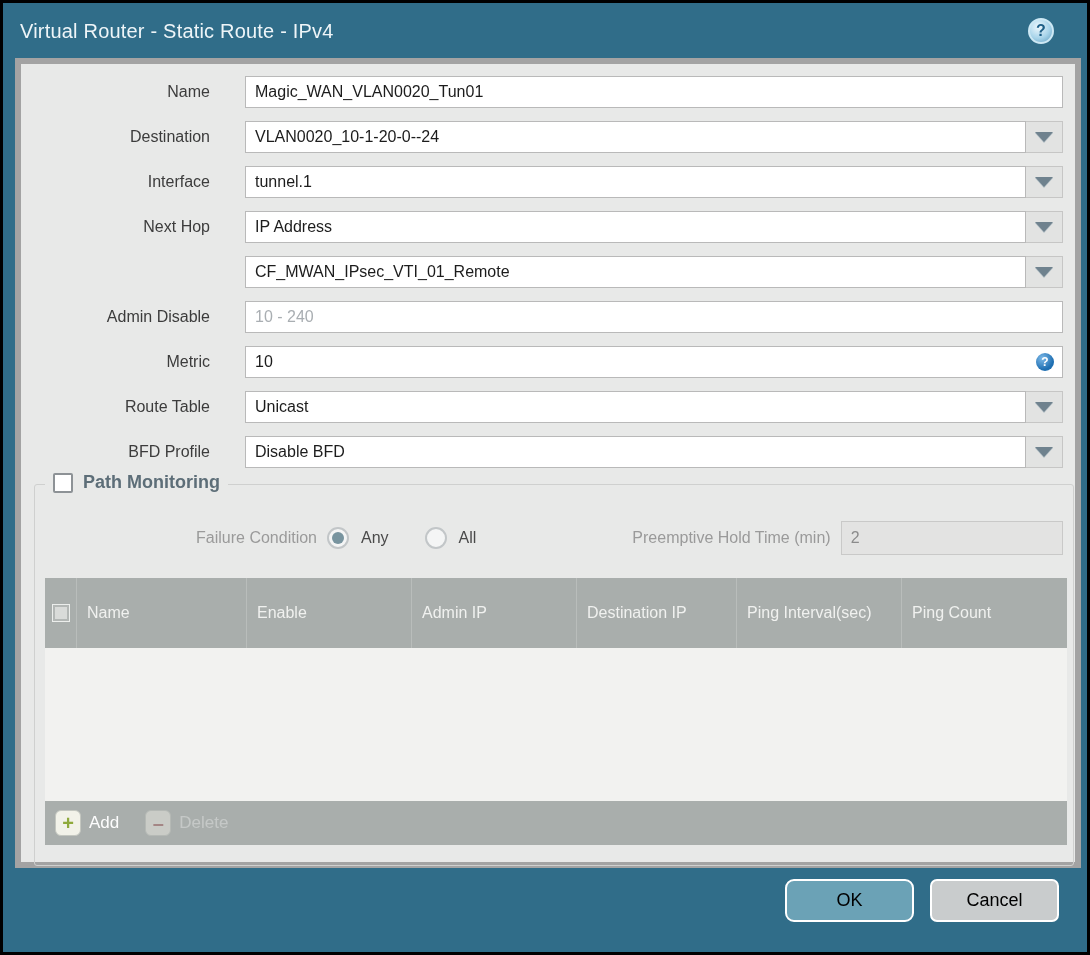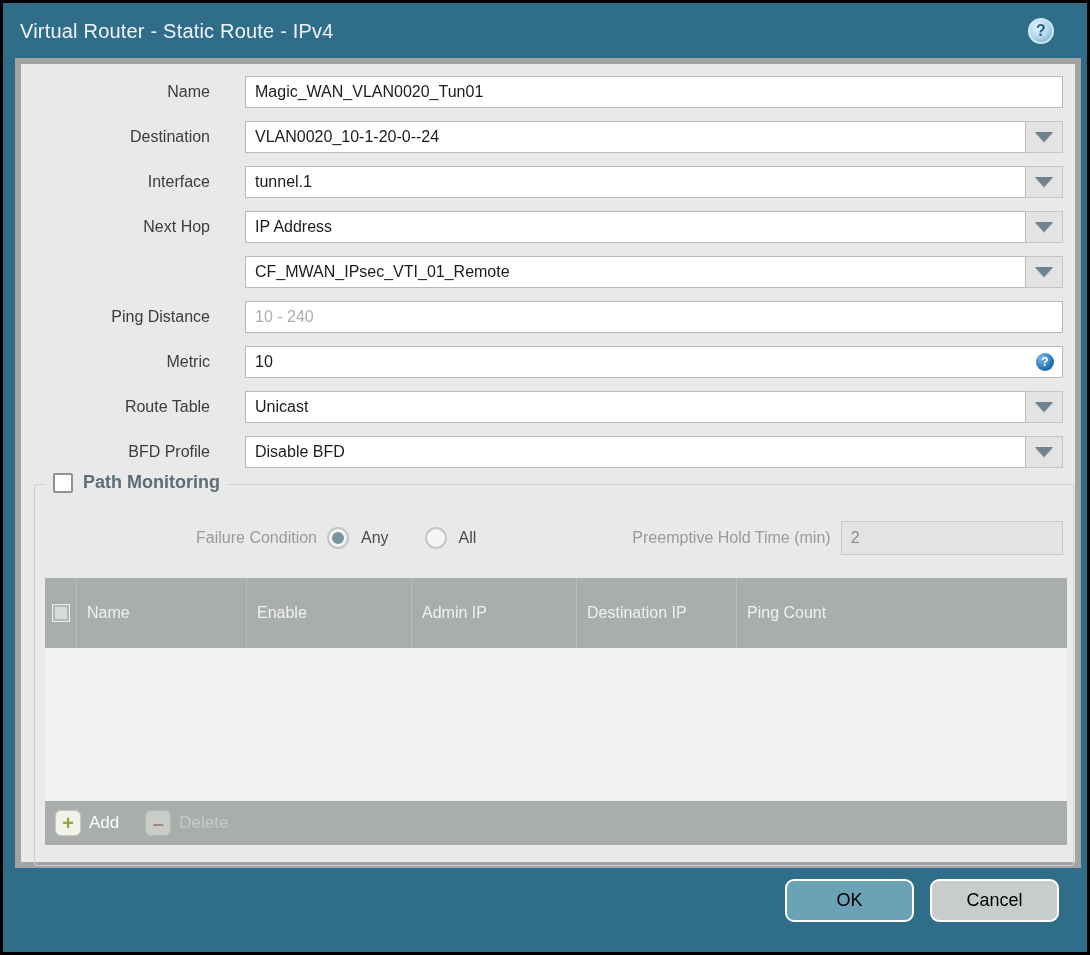--- a/index.html
+++ b/index.html
@@ -136,21 +136,21 @@
     position:absolute; left:0; right:0; bottom:3px; height:87px;
     display:flex; align-items:flex-start; justify-content:flex-end;
     gap:16px; padding:17px 28px 0 0;
   }
   .btn {
     min-width:129px; height:43px; border-radius:9px; border:2px solid #fff;
     font-family:"Liberation Sans", sans-serif; font-size:18px; color:#000;
     display:flex; align-items:center; justify-content:center; cursor:pointer;
   }
   .btn-ok { background:#6ba2b6; }
-  .btn-cancel { background:#c9cccd; }
+  .btn-cancel { background:#c9cccd;border-radius:7px; }
 </style>
 </head>
 <body>
 
 <div class="frame">
 
   <div class="titlebar">
     <span class="title">Virtual Router - Static Route - IPv4</span>
     <span class="help-icon">?</span>
   </div>
@@ -198,21 +198,21 @@
       <span class="row-label"></span>
       <div class="field">
         <input class="input" value="CF_MWAN_IPsec_VTI_01_Remote" style="">
         <span class="dd-btn">
           <span class="dd-arrow"></span>
         </span>
       </div>
     </div>
 
     <div class="form-row">
-      <span class="row-label">Ping Distance</span>
+      <span class="row-label">Admin Disable</span>
       <div class="field">
         <input class="input" placeholder="10 - 240" style="">
       </div>
     </div>
 
     <div class="form-row">
       <span class="row-label">Metric</span>
       <div class="field">
         <input class="input" value="10" style="">
         <span class="metric-info">?</span>
@@ -263,20 +263,21 @@
 
       <div class="pm-table">
         <div class="t-header">
           <div class="cell col-cb">
             <span class="hdr-checkbox"></span>
           </div>
           <div class="cell" style="width:170px">Name</div>
           <div class="cell" style="width:165px">Enable</div>
           <div class="cell" style="width:165px">Admin IP</div>
           <div class="cell" style="width:160px">Destination IP</div>
+          <div class="cell" style="width:165px">Ping Interval(sec)</div>
           <div class="cell" style="flex:1">Ping Count</div>
         </div>
         <div class="t-body"></div>
         <div class="t-footer">
           <span class="tool-btn">
             <span class="tool-icon add-icon">+</span>
             <span class="tool-text">Add</span>
           </span>
           <span class="tool-btn disabled">
             <span class="tool-icon del-icon">–</span>

